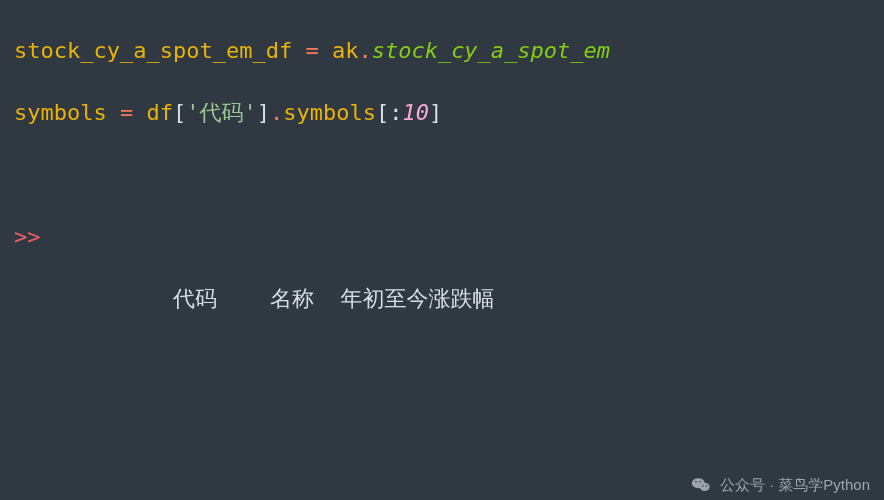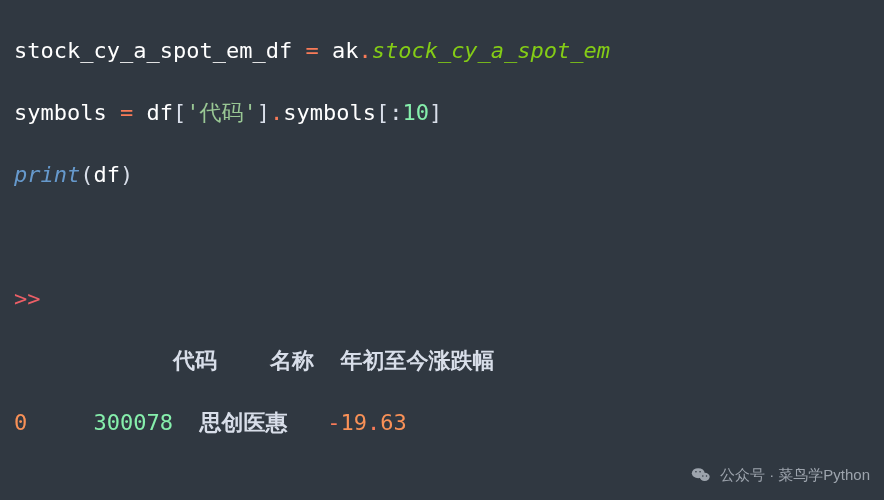--- a/index.html
+++ b/index.html
@@ -13,37 +13,37 @@
     line-height: 31px;
     overflow: hidden;
   }
   .editor {
     padding: 4px 4px 0 14px;
     white-space: pre;
     color: #d8dee9;
     position: relative;
   }
   
-  .t-name   { color: #ffffff; }   
+  .t-name   { color: #eab308; }   
   .t-op     { color: #f97b58; }   
   .t-call   { color: #84cc16; font-style: italic; }   
   .t-str    { color: #99c794; }   
-  .t-num    { color: #86efac; }   
+  .t-num    { color: #f9a8d4; font-style: italic; }   
   .t-brk    { color: #d8dee9; }   
   .t-fn     { color: #6699cc; font-style: italic; }   
   .t-prompt { color: #ec5f67; }
-  .t-head   { color: #d8dee9; font-weight: bold; }
+  .t-head   { color: #d8dee9; }
   .t-idx    { color: #F99157; }
   .t-neg    { color: #f97b58; }
   .t-float  { color: #F99157; }
   .t-tail   { color: #d8dee9; }
   .watermark {
     position: absolute;
     right: 14px;
-    bottom: 10px;
+    bottom: 0;
     display: flex;
     align-items: center;
     gap: 8px;
     color: #b0b7c0;
     font-family: -apple-system, BlinkMacSystemFont, "Segoe UI", sans-serif;
     font-size: 15px;
     opacity: 0.85;
     white-space: nowrap;
   }
   .watermark .bubble {
@@ -51,25 +51,23 @@
     align-items:center;
     justify-content:center;
   }
 </style>
 </head>
 <body>
 
 <div class="editor">
 <div><span class="t-name">stock_cy_a_spot_em_df</span><span class="t-op"> = </span><span class="t-name">ak</span><span class="t-op">.</span><span class="t-call">stock_cy_a_spot_em</span></div>
 <div><span class="t-name">symbols</span><span class="t-op"> = </span><span class="t-name">df</span><span class="t-brk">[</span><span class="t-str">'代码'</span><span class="t-brk">]</span><span class="t-op">.</span><span class="t-name">symbols</span><span class="t-brk">[:</span><span class="t-num">10</span><span class="t-brk">]</span></div>
-<div><span class="t-fn">print</span><span class="t-brk">(</span><span class="t-name">df</span><span class="t-brk">)</span></div>
 <div> </div>
 <div><span class="t-prompt">&gt;&gt;</span></div>
 <div class="t-head">            代码    名称  年初至今涨跌幅</div>
-<div id="rows-top"><div><span class="t-idx">0   </span><span>  </span><span class="t-num">300078</span><span>  </span><span class="t-head">思创医惠</span><span>   </span><span class="t-neg">-</span><span class="t-float">19</span><span class="t-neg">.</span><span class="t-float">63</span></div></div>
 
 
 </div>
 
 <div class="watermark">
   <span class="bubble">
     <svg width="22" height="22" viewBox="0 0 24 24" fill="none">
       <ellipse cx="9" cy="10" rx="7" ry="5.5" fill="#b0b7c0"></ellipse>
       <ellipse cx="16" cy="14" rx="5.5" ry="4.5" fill="#b0b7c0"></ellipse>
       <circle cx="6.5" cy="8.5" r="0.9" fill="#303841"></circle>

